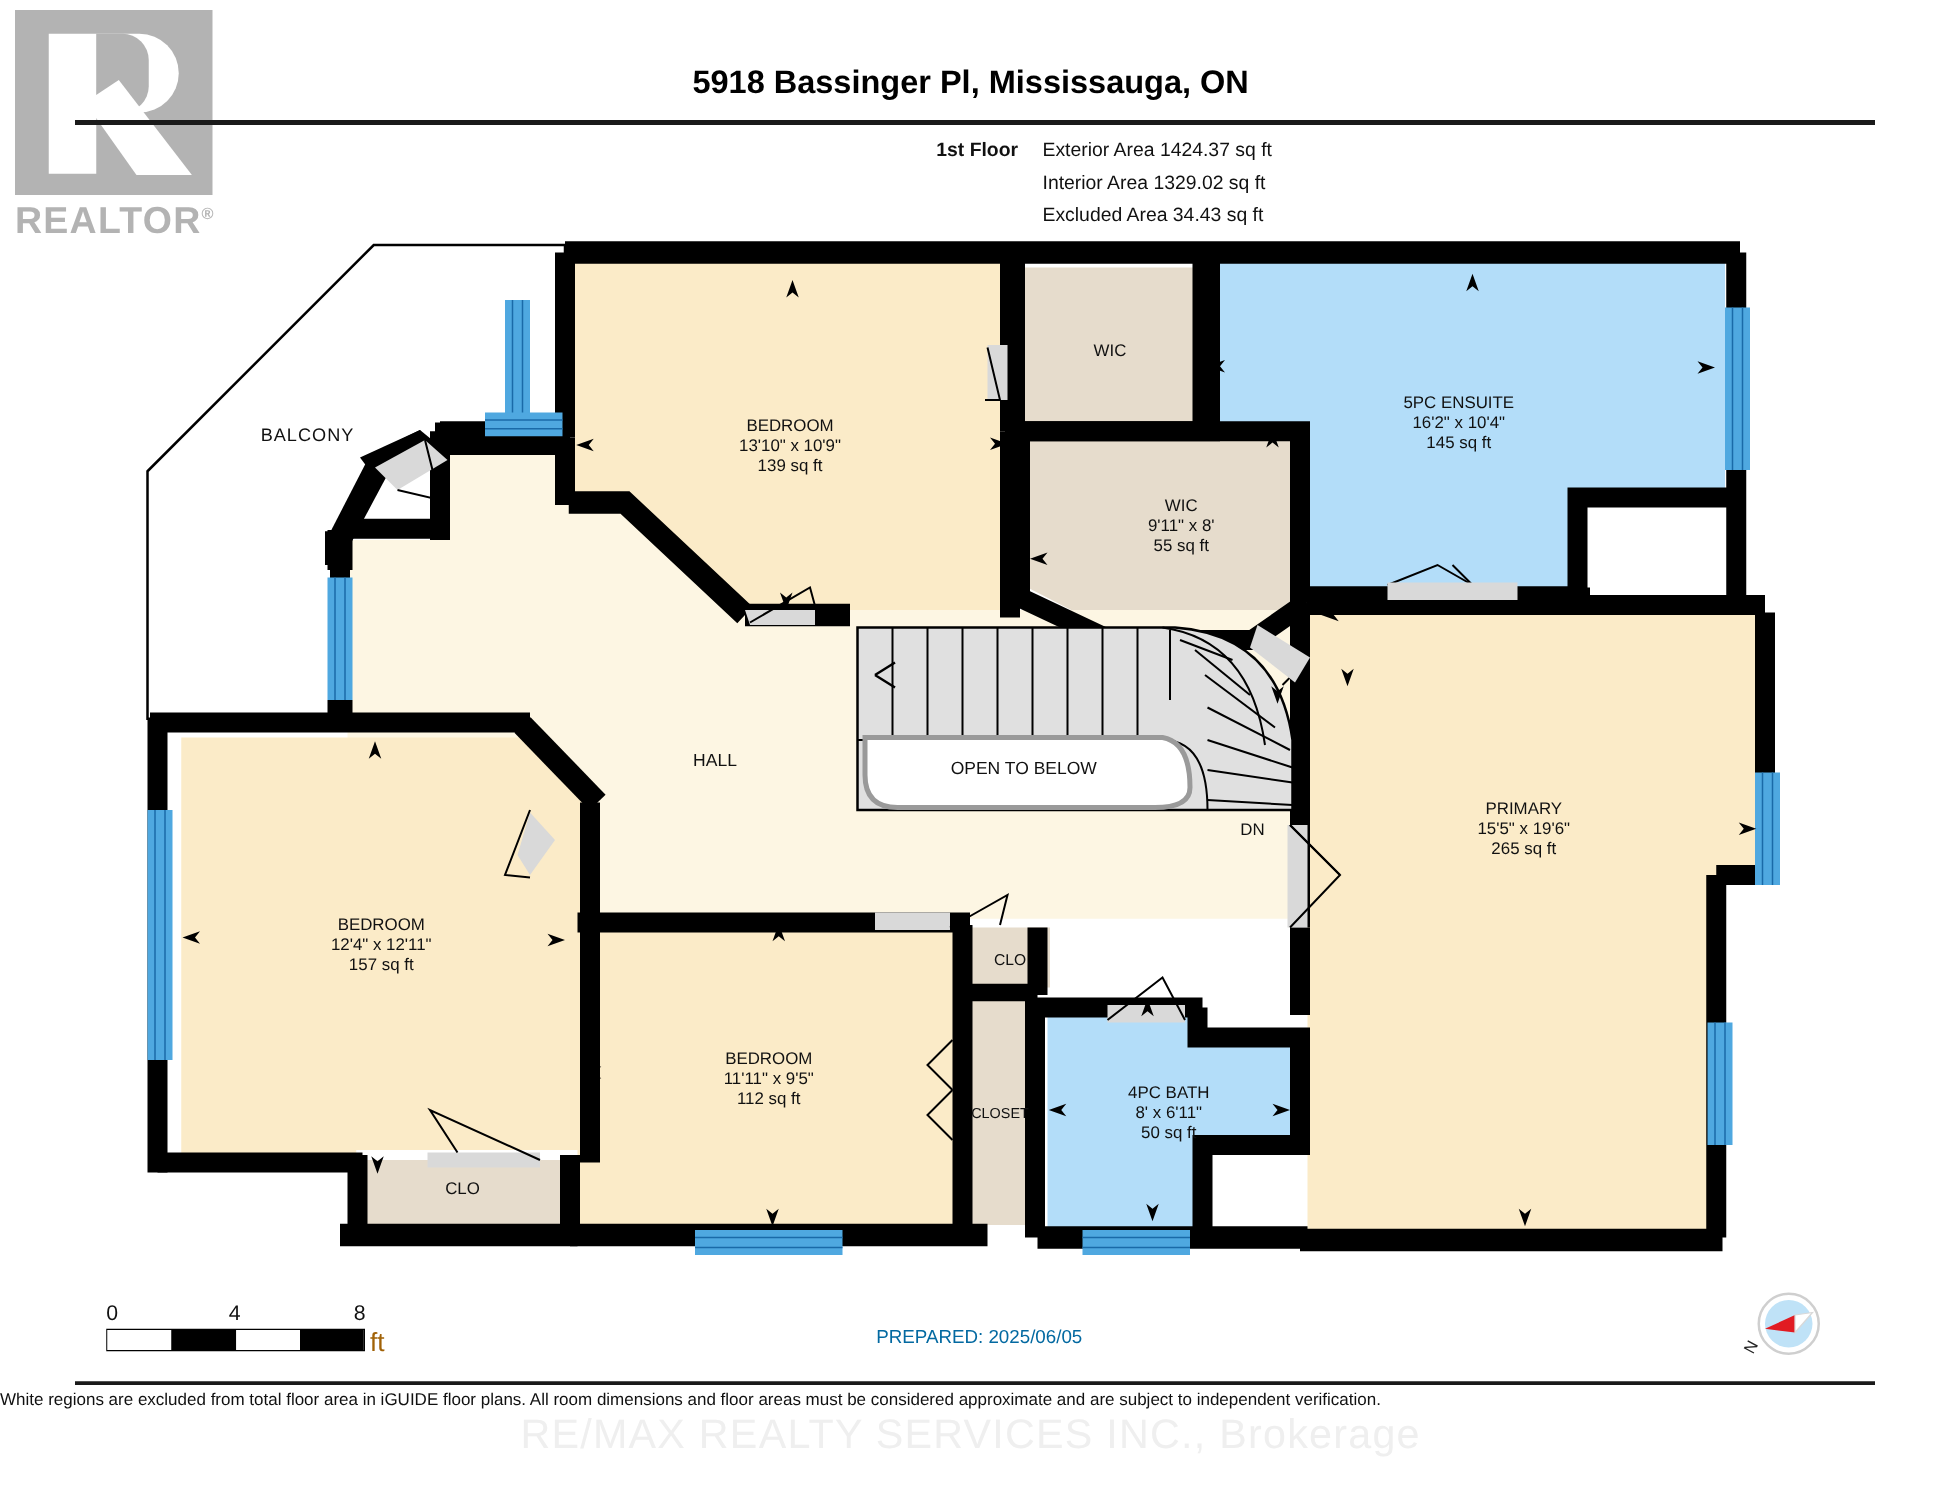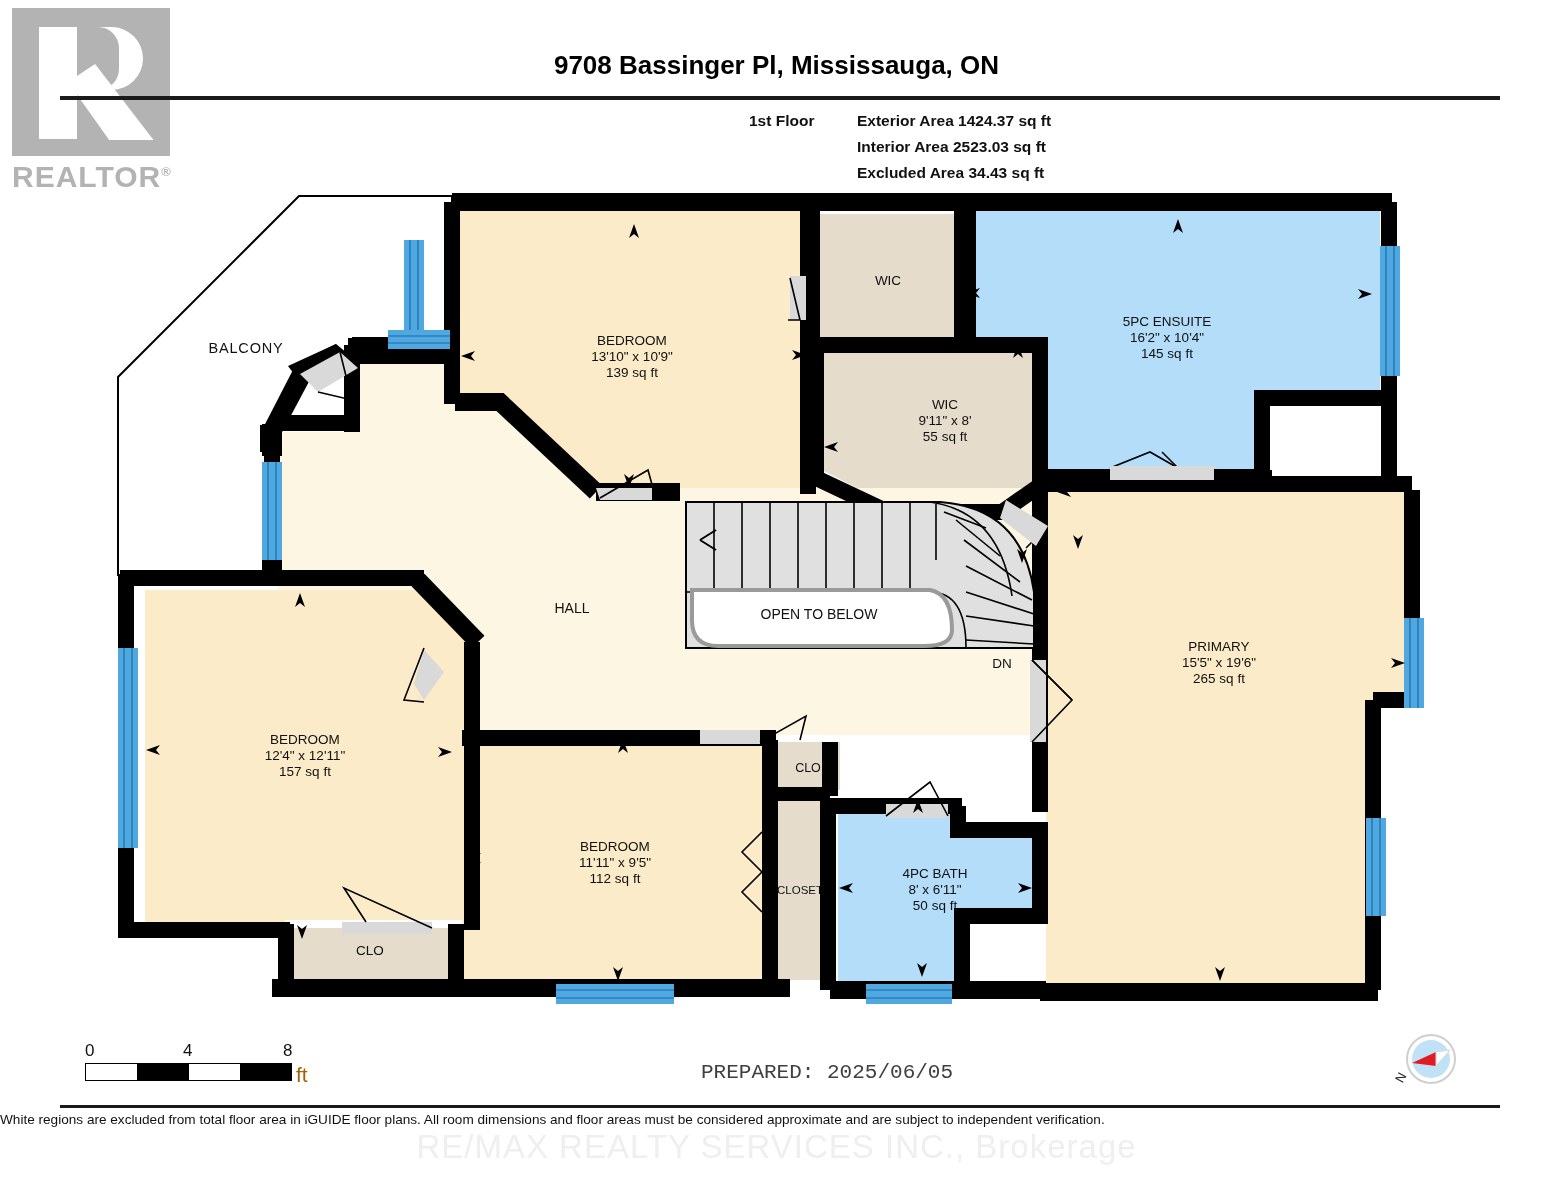--- a/index.html
+++ b/index.html
@@ -21,34 +21,34 @@
        background:#fff;clip-path:polygon(0 18%,26% 0,100% 100%,56% 100%);}
   #realtor-logo .word{font-size:30px;letter-spacing:1px;color:#b3b3b3;margin-top:4px;
        font-family:"Liberation Sans", sans-serif;}
   #realtor-logo .word sup{font-size:13px;vertical-align:super;}
 
   #title{position:absolute;left:0;top:50px;width:1553px;text-align:center;
        font-size:26px;font-weight:bold;color:#000;}
   #hrule{position:absolute;left:60px;top:96px;width:1440px;height:4px;background:#1a1a1a;}
   #meta{position:absolute;left:749px;top:108px;font-size:15.5px;color:#111;line-height:26px;}
   #meta .floor-label{position:absolute;left:0px;top:0px;font-weight:bold;white-space:nowrap;}
-  #meta .lines{margin-left:108px;font-weight:bold;}
+  #meta .lines{margin-left:85px;}
 
   
   #plan{position:absolute;left:0;top:0;width:1553px;height:1200px;}
 
   
   #scalebar{position:absolute;left:85px;top:1063px;width:205px;height:16px;border:1.6px solid #000;
       display:flex;}
   #scalebar div{height:100%;}
   #scalebar .w{background:#fff;}
   #scalebar .b{background:#000;}
   .scale-num{position:absolute;font-size:17px;color:#111;}
   #scale-ft{position:absolute;left:296px;top:1063px;font-size:21px;color:#a16207;}
-  #prepared{position:absolute;left:701px;top:1061px;font-size:21px;color:#404040;font-family:Liberation Mono, monospace;}
+  #prepared{position:absolute;left:701px;top:1061px;font-size:15px;color:#0369a1;}
   #footrule{position:absolute;left:60px;top:1105px;width:1440px;height:2.5px;background:#1a1a1a;}
   #disclaimer{position:absolute;left:0;top:1112px;width:1553px;text-align:left;
       font-size:13.6px;color:#111;}
   #watermark{position:absolute;left:0;top:1128px;width:1553px;text-align:center;
       font-size:33px;color:#efefef;letter-spacing:1px;}
   
   #compass{position:absolute;left:1398px;top:1028px;width:66px;height:66px;}
 </style>
 </head>
 <body>
@@ -56,28 +56,28 @@
 <div id="realtor-logo">
   <div class="mark">
     <div class="bar-v"></div>
     <div class="bowl"></div>
     <div class="bowl-in"></div>
     <div class="diag"></div>
   </div>
   <div class="word"><span>REALTOR</span><sup>®</sup></div>
 </div>
 
-<div id="title">9708 Bassinger Pl, Mississauga, ON</div>
+<div id="title">5918 Bassinger Pl, Mississauga, ON</div>
 <div id="hrule"></div>
 
 <div id="meta">
   <div class="floor-label">1st Floor</div>
   <div class="lines">
     <div>Exterior Area 1424.37 sq ft</div>
-    <div>Interior Area 2523.03 sq ft</div>
+    <div>Interior Area 1329.02 sq ft</div>
     <div>Excluded Area 34.43 sq ft</div>
   </div>
 </div>
 
 <svg id="plan" viewBox="0 0 1553 1200">
   <defs>
     <g id="arrU">
         <path d="M0,-9 L5,5 L0,1 L-5,5 Z" fill="#000"></path>
       </g>
     <g id="arrD">

